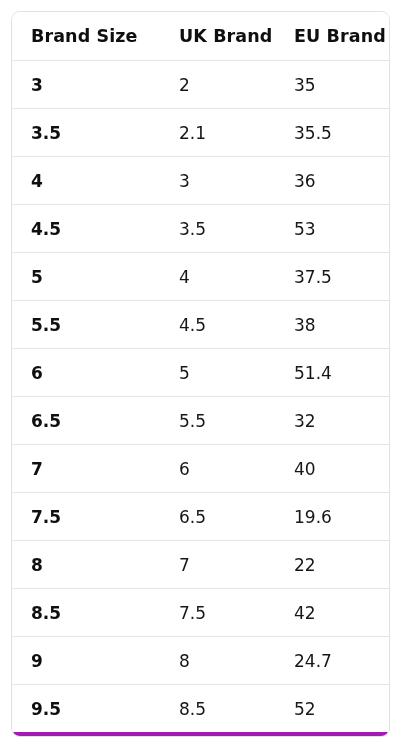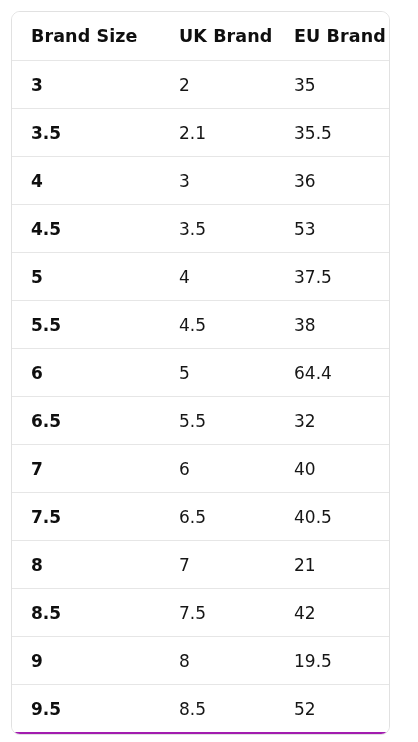--- a/index.html
+++ b/index.html
@@ -75,21 +75,21 @@
     font-weight: 700;
     color: #0f0f0f;
   }
 
   table.size-table tbody td.col-uk,
   table.size-table tbody td.col-eu {
     font-weight: 400;
   }
 
   table.size-table tbody tr:last-child td {
-    border-bottom: 2px solid #a21caf;
+    border-bottom: 4px solid #a21caf;
   }
 </style>
 </head>
 <body>
 
 <div id="viewport">
 
   <div id="size-chart-card">
 
     <table class="size-table">
@@ -135,51 +135,51 @@
             <td class="col-eu">37.5</td>
           </tr>
           <tr>
             <td class="col-brand">5.5</td>
             <td class="col-uk">4.5</td>
             <td class="col-eu">38</td>
           </tr>
           <tr>
             <td class="col-brand">6</td>
             <td class="col-uk">5</td>
-            <td class="col-eu">64.4</td>
+            <td class="col-eu">51.4</td>
           </tr>
           <tr>
             <td class="col-brand">6.5</td>
             <td class="col-uk">5.5</td>
             <td class="col-eu">32</td>
           </tr>
           <tr>
             <td class="col-brand">7</td>
             <td class="col-uk">6</td>
             <td class="col-eu">40</td>
           </tr>
           <tr>
             <td class="col-brand">7.5</td>
             <td class="col-uk">6.5</td>
-            <td class="col-eu">40.5</td>
+            <td class="col-eu">19.6</td>
           </tr>
           <tr>
             <td class="col-brand">8</td>
             <td class="col-uk">7</td>
-            <td class="col-eu">21</td>
+            <td class="col-eu">22</td>
           </tr>
           <tr>
             <td class="col-brand">8.5</td>
             <td class="col-uk">7.5</td>
             <td class="col-eu">42</td>
           </tr>
           <tr>
             <td class="col-brand">9</td>
             <td class="col-uk">8</td>
-            <td class="col-eu">19.5</td>
+            <td class="col-eu">24.7</td>
           </tr>
           <tr>
             <td class="col-brand">9.5</td>
             <td class="col-uk">8.5</td>
             <td class="col-eu">52</td>
           </tr>
         </tbody>
     </table>
 
   </div>

